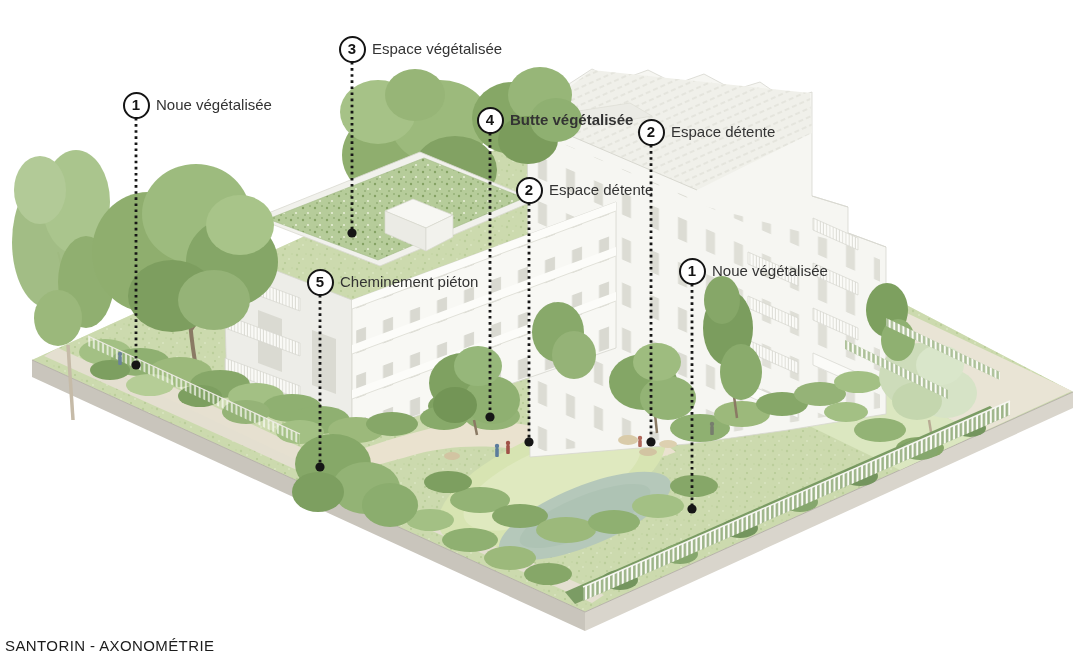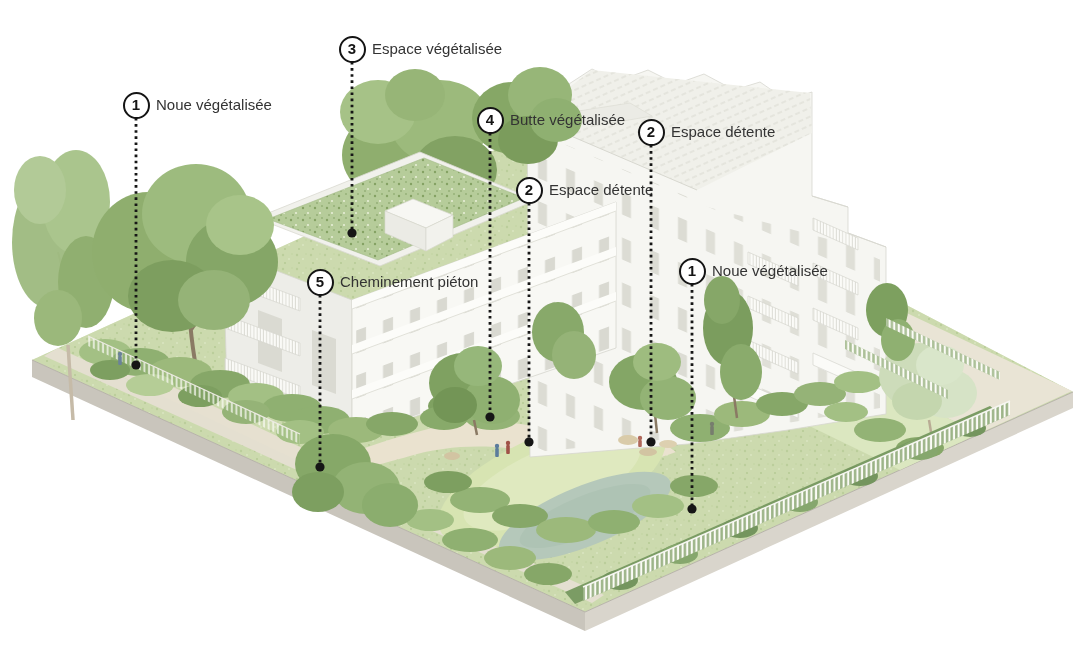--- a/index.html
+++ b/index.html
@@ -324,25 +324,26 @@
       <line x1="320" y1="295" x2="320" y2="467" class="leader" stroke="#161616"></line>
       <circle cx="320" cy="467" r="4.6" class="leader-dot" fill="#161616"></circle>
     </svg>
 
 <div id="callout-layer">
       <div class="badge" style="left: 122.5px; top: 91.5px;">1</div>
       <div class="callout-label" style="left: 156px; top: 95px;">Noue végétalisée</div>
       <div class="badge" style="left: 338.5px; top: 35.5px;">3</div>
       <div class="callout-label" style="left: 372px; top: 39px;">Espace végétalisée</div>
       <div class="badge" style="left: 476.5px; top: 106.5px;">4</div>
-      <div class="callout-label" style="left: 510px; top: 110px;">Butte végétalisée</div>
+      <div class="callout-label" style="left: 510px; top: 110px; font-weight: bold;">Butte végétalisée</div>
       <div class="badge" style="left: 515.5px; top: 176.5px;">2</div>
       <div class="callout-label" style="left: 549px; top: 180px;">Espace détente</div>
       <div class="badge" style="left: 637.5px; top: 118.5px;">2</div>
       <div class="callout-label" style="left: 671px; top: 122px;">Espace détente</div>
       <div class="badge" style="left: 678.5px; top: 257.5px;">1</div>
       <div class="callout-label" style="left: 712px; top: 261px;">Noue végétalisée</div>
       <div class="badge" style="left: 306.5px; top: 268.5px;">5</div>
       <div class="callout-label" style="left: 340px; top: 272px;">Cheminement piéton</div>
     </div>
 
+<div class="caption">SANTORIN - AXONOMÉTRIE</div>
 
 </div>
 
 </body></html>

